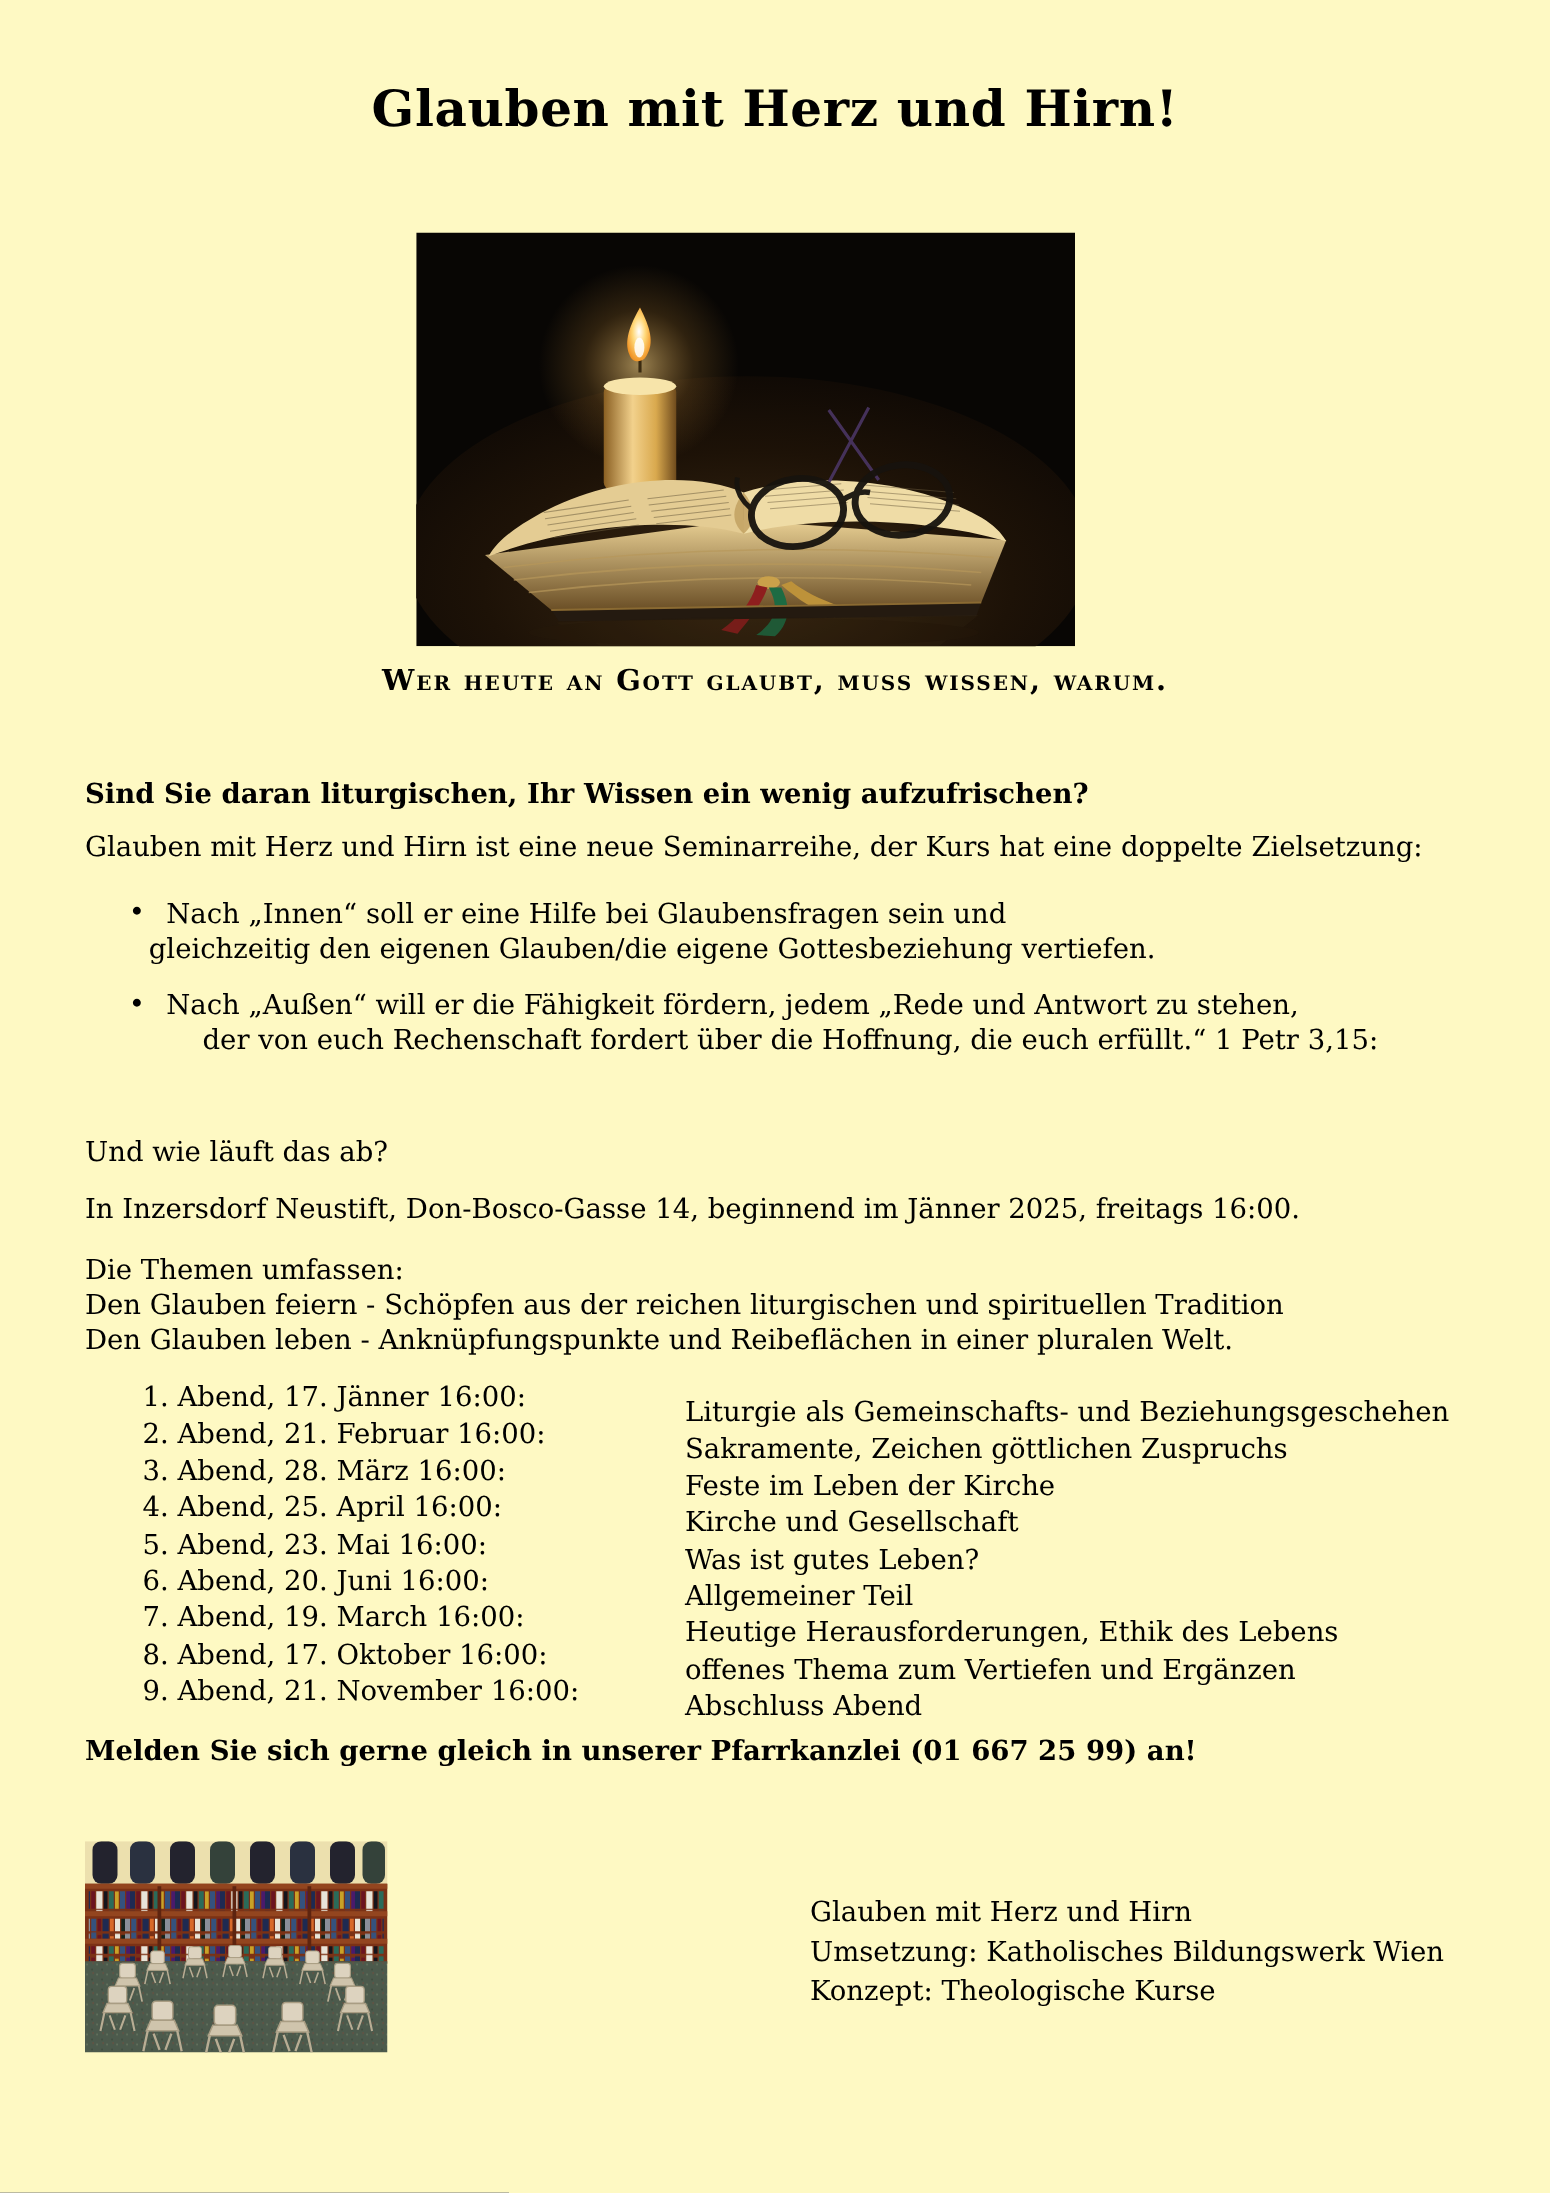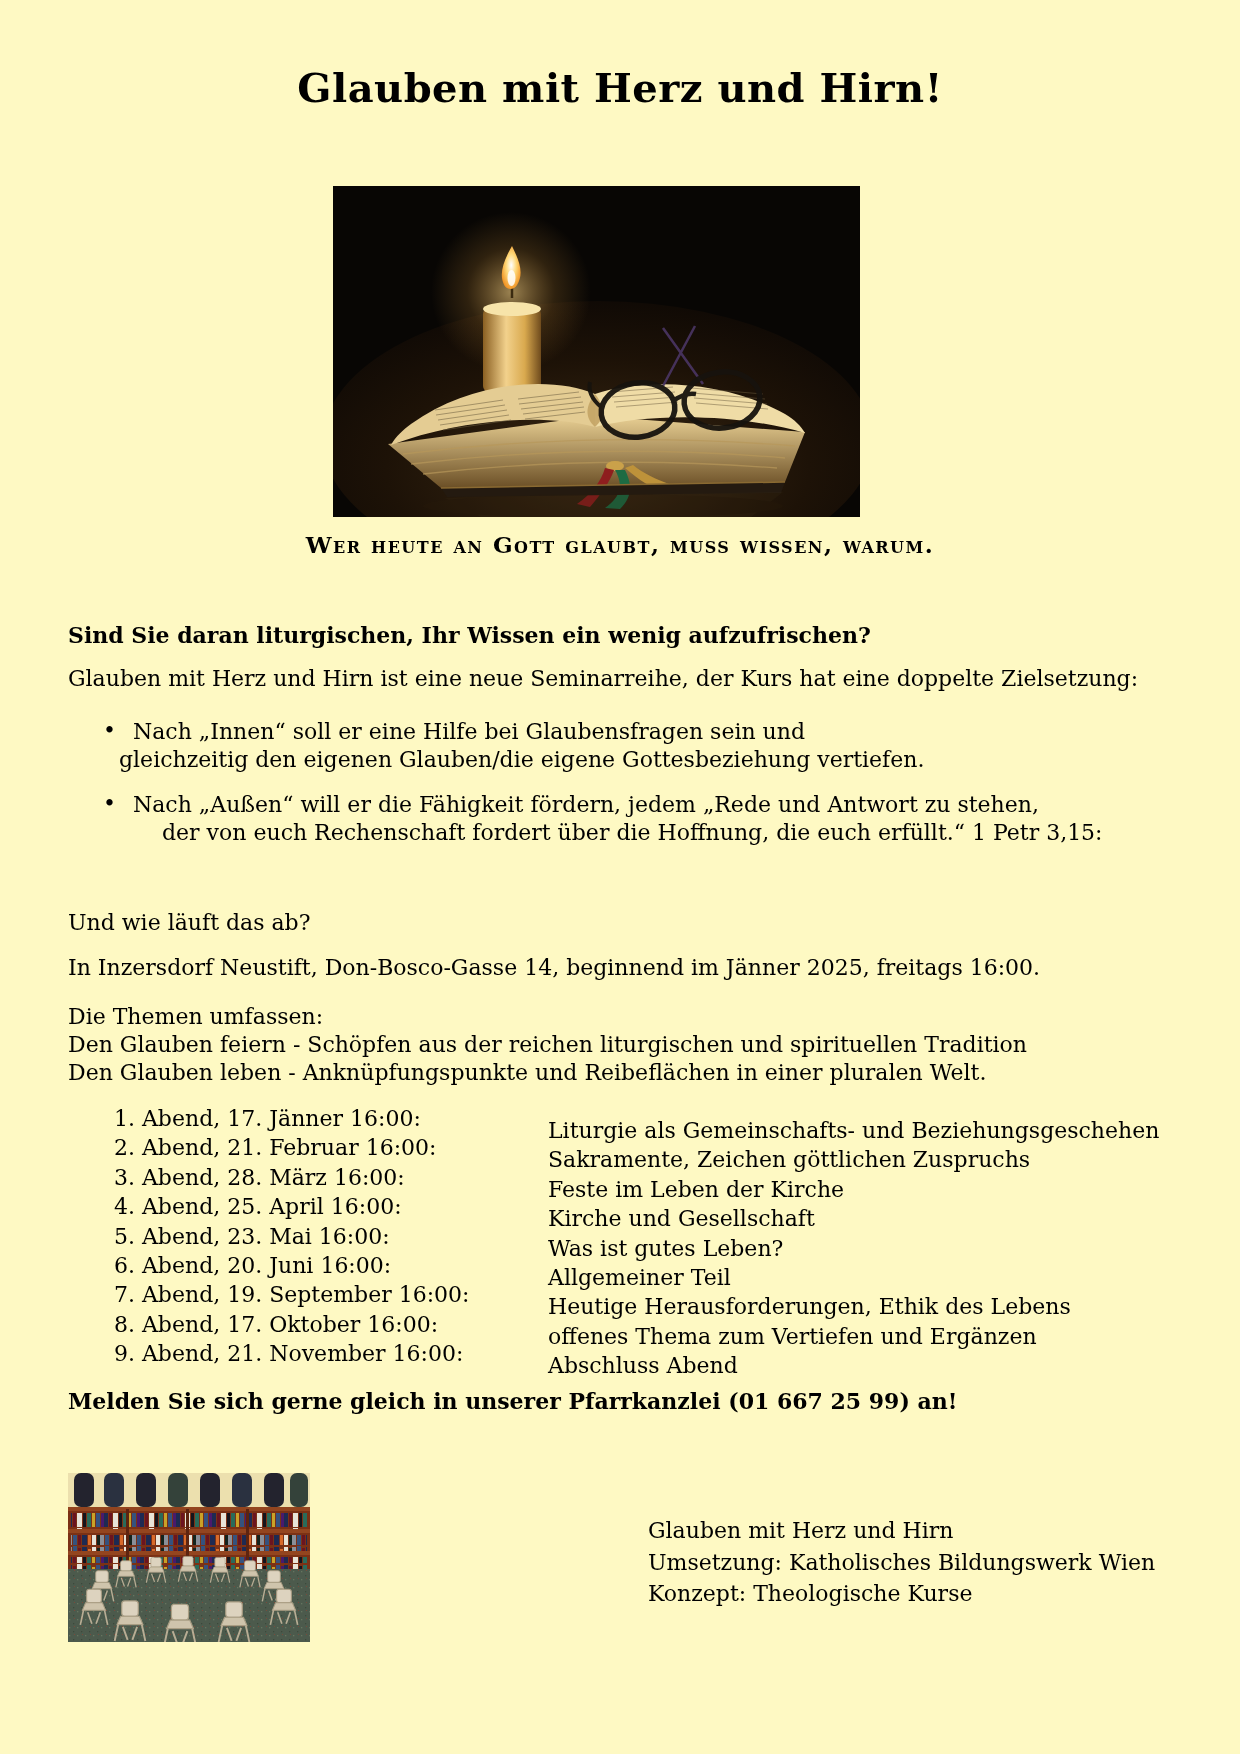--- a/index.html
+++ b/index.html
@@ -148,21 +148,21 @@
     </div>
     <div class="sched-row">
       <span class="sched-date">5. Abend, 23. Mai 16:00:</span>
       <span class="sched-topic">Was ist gutes Leben?</span>
     </div>
     <div class="sched-row">
       <span class="sched-date">6. Abend, 20. Juni 16:00:</span>
       <span class="sched-topic">Allgemeiner Teil</span>
     </div>
     <div class="sched-row">
-      <span class="sched-date">7. Abend, 19. September 16:00:</span>
+      <span class="sched-date">7. Abend, 19. March 16:00:</span>
       <span class="sched-topic">Heutige Herausforderungen, Ethik des Lebens</span>
     </div>
     <div class="sched-row">
       <span class="sched-date">8. Abend, 17. Oktober 16:00:</span>
       <span class="sched-topic">offenes Thema zum Vertiefen und Ergänzen</span>
     </div>
     <div class="sched-row">
       <span class="sched-date">9. Abend, 21. November 16:00:</span>
       <span class="sched-topic">Abschluss Abend</span>
     </div>

